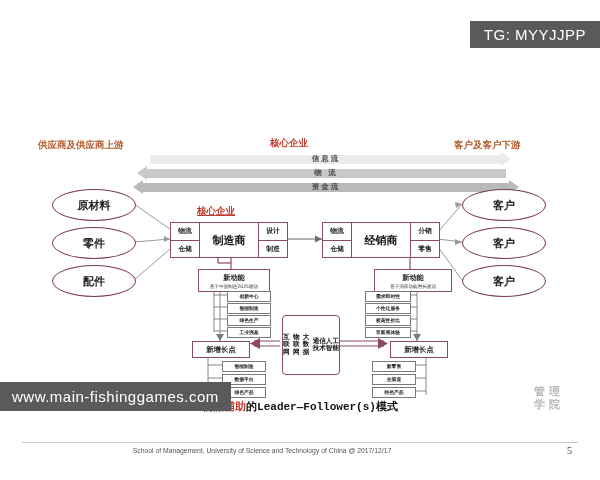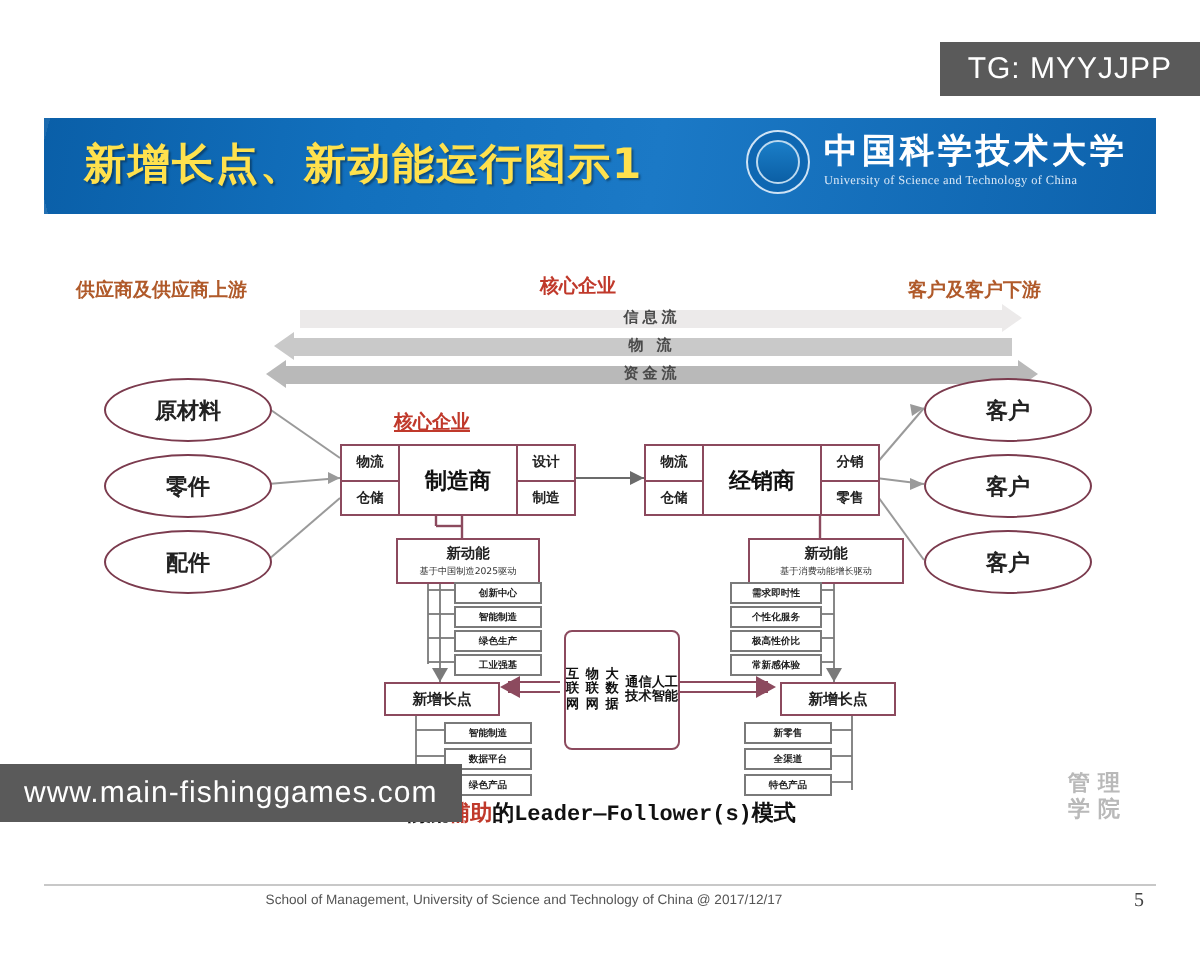--- a/index.html
+++ b/index.html
@@ -183,32 +183,20 @@
     font-family:"Liberation Serif",serif;
   }
 </style>
 </head>
 <body>
 
 <div class="slide">
 
   <div class="wm" id="wm-top">TG: MYYJJPP</div>
 
-  <div class="banner">
-    <div class="banner-title">新增长点、新动能运行图示1</div>
-    <div class="logo-wrap">
-      <div class="logo-mark">
-          <div class="inner"></div>
-        </div>
-      <div class="logo-text">
-        <span class="logo-cn">中国科学技术大学</span>
-        <span class="logo-en">University of Science and Technology of China</span>
-      </div>
-    </div>
-  </div>
 
   <div class="canvas">
 
     <svg class="conn">
 
       <line x1="112" y1="87" x2="148" y2="112" stroke="#9a9a9a" stroke-width="1"></line>
       <line x1="112" y1="125" x2="148" y2="122" stroke="#9a9a9a" stroke-width="1"></line>
       <line x1="112" y1="163" x2="148" y2="132" stroke="#9a9a9a" stroke-width="1"></line>
       <polygon points="148,122 142,119 142,125" fill="#9a9a9a"></polygon>
 

